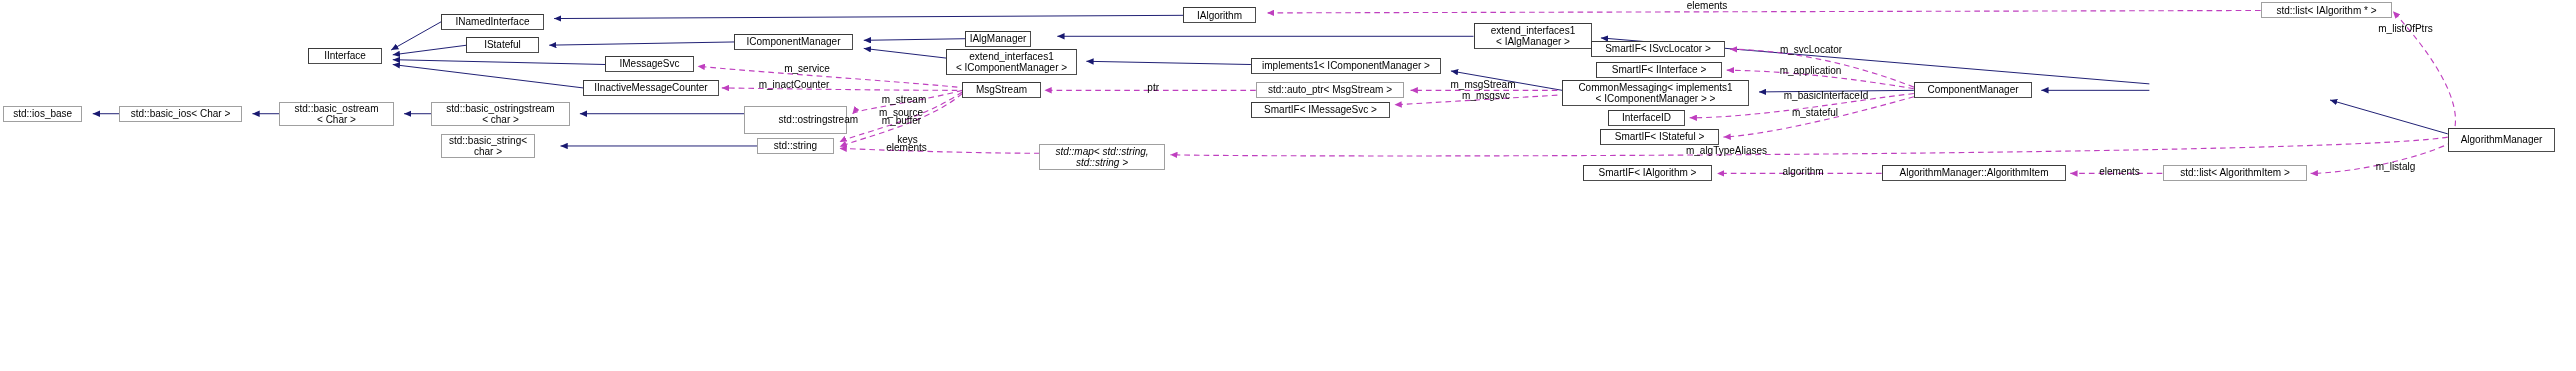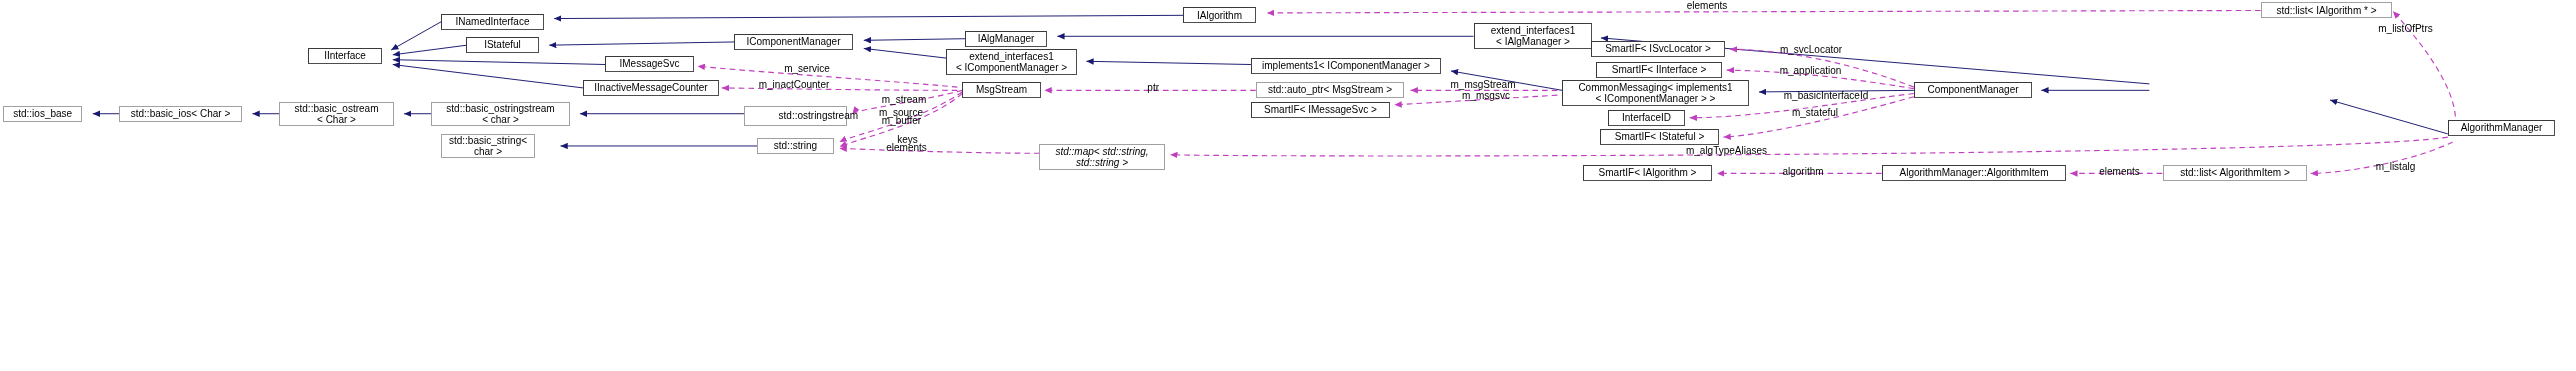--- a/index.html
+++ b/index.html
@@ -146,50 +146,50 @@
       <path d="M3040,176 C3000,196 2920,214 2864,215"></path>
     </g>
   </svg>
 
   <div class="node solid" style="left:3.2px;top:106px;width:79px;height:16px;border:0.8px solid #a0a0a0;">std::ios_base</div>
   <div class="node" style="left:119px;top:106px;width:123px;height:16px;border:0.8px solid #a0a0a0;">std::basic_ios&lt; Char &gt;</div>
   <div class="node" style="left:279px;top:102px;width:115px;height:24px;border:0.8px solid #a0a0a0;">std::basic_ostream
 &lt; Char &gt;</div>
   <div class="node" style="left:431px;top:102px;width:139px;height:24px;border:0.8px solid #a0a0a0;">std::basic_ostringstream
 &lt; char &gt;</div>
-  <div class="node" style="left:744px;top:106px;width:103px;height:20px;border:0.8px solid #a0a0a0;padding-left:48px;">std::ostringstream</div>
+  <div class="node" style="left:744px;top:106px;width:103px;height:28px;border:0.8px solid #a0a0a0;padding-left:48px;">std::ostringstream</div>
   <div class="node" style="left:441px;top:134px;width:94px;height:24px;border:0.8px solid #a0a0a0;">std::basic_string&lt;
 char &gt;</div>
   <div class="node" style="left:757px;top:138px;width:77px;height:16px;border:0.8px solid #a0a0a0;">std::string</div>
 
   <div class="node solid" style="left:308px;top:48px;width:74px;height:16px;">IInterface</div>
   <div class="node solid" style="left:441px;top:13.7px;width:103px;height:16px;">INamedInterface</div>
   <div class="node solid" style="left:466px;top:37px;width:73px;height:16px;">IStateful</div>
   <div class="node solid" style="left:605px;top:56px;width:89px;height:16px;">IMessageSvc</div>
   <div class="node solid" style="left:583px;top:80px;width:136px;height:16px;">IInactiveMessageCounter</div>
   <div class="node solid" style="left:962px;top:82px;width:79px;height:16px;">MsgStream</div>
   <div class="node solid" style="left:734px;top:34px;width:119px;height:16px;">IComponentManager</div>
-  <div class="node solid" style="left:965px;top:31px;width:82px;height:16px;">IAlgManager</div>
+  <div class="node solid" style="left:965px;top:31px;width:66px;height:16px;">IAlgManager</div>
   <div class="node solid" style="left:1183px;top:7.3px;width:73px;height:16px;">IAlgorithm</div>
   <div class="node solid" style="left:946px;top:49px;width:131px;height:26px;">extend_interfaces1
 &lt; IComponentManager &gt;</div>
   <div class="node solid" style="left:1251px;top:58px;width:190px;height:16px;">implements1&lt; IComponentManager &gt;</div>
   <div class="node solid" style="left:1474px;top:23.4px;width:118px;height:26px;">extend_interfaces1
 &lt; IAlgManager &gt;</div>
   <div class="node" style="left:1256px;top:82px;width:148px;height:16px;border:0.8px solid #a0a0a0;">std::auto_ptr&lt; MsgStream &gt;</div>
   <div class="node solid" style="left:1251px;top:102px;width:139px;height:16px;">SmartIF&lt; IMessageSvc &gt;</div>
   <div class="node solid" style="left:1591px;top:41px;width:134px;height:16px;">SmartIF&lt; ISvcLocator &gt;</div>
   <div class="node solid" style="left:1596px;top:62px;width:126px;height:16px;">SmartIF&lt; IInterface &gt;</div>
   <div class="node solid" style="left:1562px;top:80px;width:187px;height:26px;">CommonMessaging&lt; implements1
 &lt; IComponentManager &gt; &gt;</div>
   <div class="node solid" style="left:1608px;top:110px;width:77px;height:16px;">InterfaceID</div>
   <div class="node solid" style="left:1600px;top:129px;width:119px;height:16px;">SmartIF&lt; IStateful &gt;</div>
   <div class="node solid" style="left:1914px;top:82px;width:118px;height:16px;">ComponentManager</div>
   <div class="node" style="left:2261px;top:2.4px;width:131px;height:16px;border:0.8px solid #a0a0a0;">std::list&lt; IAlgorithm * &gt;</div>
-  <div class="node solid" style="left:2448px;top:120px;width:107px;height:16px;">AlgorithmManager</div>
+  <div class="node solid" style="left:2448px;top:128px;width:107px;height:24px;">AlgorithmManager</div>
   <div class="node" style="left:1039px;top:144px;width:126px;height:26px;border:0.8px solid #a0a0a0;font-style:italic;">std::map&lt; std::string,
 std::string &gt;</div>
   <div class="node solid" style="left:1583px;top:165px;width:129px;height:16px;">SmartIF&lt; IAlgorithm &gt;</div>
   <div class="node solid" style="left:1882px;top:165px;width:184px;height:16px;">AlgorithmManager::AlgorithmItem</div>
   <div class="node" style="left:2163px;top:165px;width:144px;height:16px;border:0.8px solid #a0a0a0;">std::list&lt; AlgorithmItem &gt;</div>
 
   <div class="edge-label" style="left:1679px;top:0px;width:56px;">elements</div>
   <div class="edge-label" style="left:2371px;top:23.4px;width:69px;">m_listOfPtrs</div>
   <div class="edge-label" style="left:1774px;top:44px;width:74px;">m_svcLocator</div>
   <div class="edge-label" style="left:1772px;top:65px;width:77px;">m_application</div>

